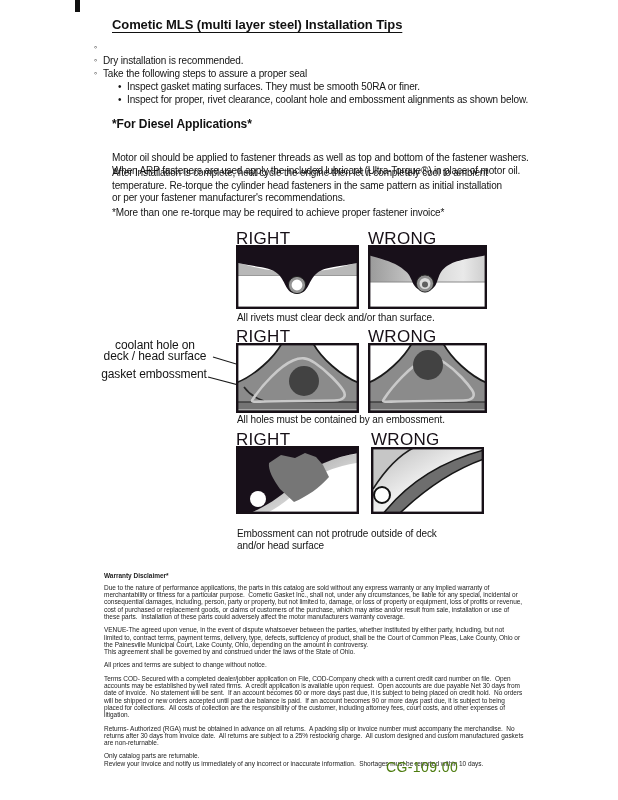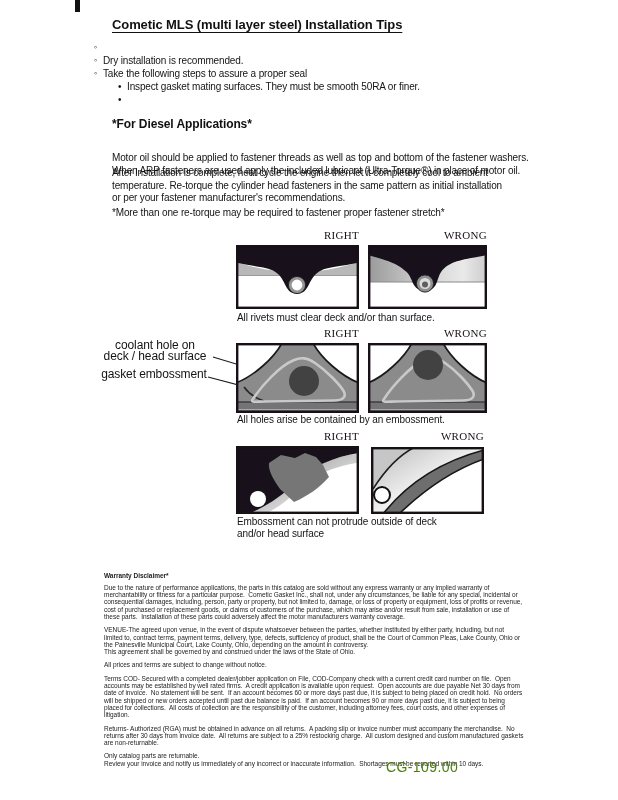--- a/index.html
+++ b/index.html
@@ -16,21 +16,21 @@
     text-decoration:underline;text-underline-offset:2.5px;color:#111;
   }
   .bullets{left:94px;top:41px;width:470px;font-size:10px;letter-spacing:-0.15px;color:#141414;}
   .b-row{display:flex;line-height:13px;}
   .b-row.sub{padding-left:24px;}
   .b-marker{width:9px;flex:none;font-size:9px;line-height:13px;}
   .b-row.sub .b-marker{font-size:10px;}
   .diesel-h{left:112px;top:117px;font-size:12px;font-weight:bold;letter-spacing:-0.1px;color:#111;}
   .para{left:112px;top:0;width:440px;font-size:10px;line-height:12.6px;letter-spacing:-0.15px;color:#141414;}
   .p1{top:133px;margin-top:19px;} .p2{top:167px;} .p3{top:207px;}
-  .diag-label{top:0;height:14px;font-size:11px;letter-spacing:0.3px;text-align:right;color:#171017;font-family:Liberation Serif, serif;}
+  .diag-label{top:0;height:14px;font-size:17px;letter-spacing:0.3px;text-align:left;color:#171017;}
   .caption{font-size:10px;letter-spacing:-0.1px;color:#141414;line-height:11.5px;}
   .ann{font-size:12px;line-height:10.6px;text-align:center;letter-spacing:-0.1px;color:#141414;}
   .legal{left:104px;top:572px;width:420px;font-size:6.5px;line-height:7.3px;letter-spacing:-0.03px;color:#232323;}
   .legal p{margin:0 0 6px 0;}
   .legal .lh{font-weight:bold;margin:0 0 4.5px 0;}
   .pagecode{left:386px;top:759px;font-size:14px;letter-spacing:0.4px;color:#4d7c0f;}
   svg{display:block;}
 </style>
 </head>
 <body>
@@ -52,30 +52,31 @@
     <div class="b-row">
       <span class="b-marker">◦</span>
       <span>Take the following steps to assure a proper seal</span>
     </div>
     <div class="b-row sub">
       <span class="b-marker">•</span>
       <span>Inspect gasket mating surfaces.  They must be smooth 50RA or finer.</span>
     </div>
     <div class="b-row sub">
       <span class="b-marker">•</span>
+      <span>Inspect for proper, rivet clearance, coolant hole and embossment alignments as shown below.</span>
     </div>
   </div>
 
   <div class="abs diesel-h">*For Diesel Applications*</div>
   <div class="abs para p1 pre">Motor oil should be applied to fastener threads as well as top and bottom of the fastener washers.
 When ARP fasteners are used apply the included lubricant (Ultra-Torque®) in place of motor oil.</div>
   <div class="abs para p2 pre">After Installation is complete, heat cycle the engine then let it completely cool to ambient
 temperature. Re-torque the cylinder head fasteners in the same pattern as initial installation
 or per your fastener manufacturer's recommendations.</div>
-  <div class="abs para p3 pre">*More than one re-torque may be required to fastener proper fastener stretch*</div>
+  <div class="abs para p3 pre">*More than one re-torque may be required to achieve proper fastener invoice*</div>
 
   <div class="abs diag-label" style="left:236px;width:123px;top:229px;">RIGHT</div>
   <div class="abs diag-label" style="left:368px;width:119px;top:229px;">WRONG</div>
 
   <svg class="abs" style="left:236px;top:245px;" width="123" height="64" viewBox="0 0 123 64">
     <rect x="0" y="0" width="123" height="64" fill="#ffffff"></rect>
     <path d="M0,17 C22,24 40,27 61,27 C82,27 100,24 123,17 L123,30.5 L0,30.5 Z" fill="#b8b8b8"></path>
     <line x1="0" y1="30.5" x2="123" y2="30.5" stroke="#9a9a9a" stroke-width="1"></line>
     <path d="M0,0 H123 V17.5 C98,23 88,21.5 80,29 C71,37.5 73,48.5 61,48.5 C49,48.5 51,37.5 42,29 C34,21.5 24,23 0,17.5 Z" fill="#18101a"></path>
     <circle cx="61" cy="40" r="7" fill="#ffffff" stroke="#949494" stroke-width="3.2"></circle>
@@ -138,21 +139,21 @@
     <path d="M119,0 H75 C83,15 102,33 119,40 Z" fill="#ffffff"></path>
     <path d="M75,0 C83,15 102,33 119,40" stroke="#1a1a1a" stroke-width="1.7" fill="none"></path>
     <rect x="0" y="59" width="119" height="11" fill="#747474"></rect>
     <line x1="0" y1="59" x2="119" y2="59" stroke="#3e3e3e" stroke-width="1.4"></line>
     <line x1="0" y1="66.5" x2="119" y2="66.5" stroke="#a8a8a8" stroke-width="1"></line>
     <path d="M16,56 C25,42 43,23 55,17.5 C63,14 69,14.5 77,20 C89,28 100,41 104,47 C108,53 105,57.5 95,57.5 L30,58.5 C19,58.5 12.5,60 16,56 Z" stroke="#c9c9c9" stroke-width="2.6" fill="none"></path>
     <circle cx="60" cy="22" r="15" fill="#424242"></circle>
     <rect x="1.2" y="1.2" width="116.6" height="67.6" fill="none" stroke="#171017" stroke-width="2.4"></rect>
   </svg>
 
-  <div class="abs caption" style="left:237px;top:414px;width:260px;">All holes arise be contained by an embossment.</div>
+  <div class="abs caption" style="left:237px;top:414px;width:260px;">All holes must be contained by an embossment.</div>
 
   <div class="abs diag-label" style="left:236px;width:123px;top:430px;">RIGHT</div>
   <div class="abs diag-label" style="left:371px;width:113px;top:430px;">WRONG</div>
 
   <svg class="abs" style="left:236px;top:446px;" width="123" height="68" viewBox="0 0 123 68">
     <defs>
       <linearGradient id="gR3" x1="0" y1="0" x2="1" y2="1">
         <stop offset="0" stop-color="#8f8f8f"></stop>
           <stop offset="0.6" stop-color="#d8d8d8"></stop>
         <stop offset="1" stop-color="#f2f2f2"></stop>
@@ -176,21 +177,21 @@
     </defs>
     <rect x="0" y="0" width="113" height="67" fill="#ffffff"></rect>
     <path d="M0,0 H113 V3 C72,14 38,34 12,67 L0,67 Z" fill="url(#gW3)"></path>
     <path d="M0,0 H44 C30,7 16,20 2,42 L0,46 Z" fill="#c6c6c6"></path>
     <path d="M2,42 C16,20 30,7 44,0" stroke="#1c1c1c" stroke-width="1.6" fill="none"></path>
     <path d="M12,67 C38,34 72,14 113,3 L113,12 C82,23 54,42 28,67 Z" fill="#6e6e6e" stroke="#161616" stroke-width="1.6"></path>
     <circle cx="11" cy="48" r="8" fill="#ffffff" stroke="#111111" stroke-width="2"></circle>
     <rect x="1.2" y="1.2" width="110.6" height="64.6" fill="none" stroke="#171017" stroke-width="2.4"></rect>
   </svg>
 
-  <div class="abs caption pre" style="left:237px;top:516px;width:260px;">Embossment can not protrude outside of deck
+  <div class="abs caption pre" style="left:237px;top:528px;width:260px;">Embossment can not protrude outside of deck
 and/or head surface</div>
 
   <div class="abs legal">
     <p class="lh">Warranty Disclaimer*</p>
     <p class="pre">Due to the nature of performance applications, the parts in this catalog are sold without any express warranty or any implied warranty of merchantability or fitness for a particular purpose.  Cometic Gasket Inc., shall not, under any circumstances, be liable for any special, incidental or consequential damages, including, person, party or property, but not limited to, damage, or loss of property or equipment, loss of profits or revenue, cost of purchased or replacement goods, or claims of customers of the purchase, which may arise and/or result from sale, installation or use of these parts.  Installation of these parts could adversely affect the motor manufacturers warranty coverage.</p>
     <p class="pre">VENUE-The agreed upon venue, in the event of dispute whatsoever between the parties, whether instituted by either party, including, but not limited to, contract terms, payment terms, delivery, type, defects, sufficiency of product, shall be the Court of Common Pleas, Lake County, Ohio or the Painesville Municipal Court, Lake County, Ohio, depending on the amount in controversy.
 This agreement shall be governed by and construed under the laws of the State of Ohio.</p>
     <p class="pre">All prices and terms are subject to change without notice.</p>
     <p class="pre">Terms COD- Secured with a completed dealer/jobber application on File, COD-Company check with a current credit card number on file.  Open accounts may be established by well rated firms.  A credit application is available upon request.  Open accounts are due payable Net 30 days from date of invoice.  No statement will be sent.  If an account becomes 60 or more days past due, it is subject to being placed on credit hold.  No orders will be shipped or new orders accepted until past due balance is paid.  If an account becomes 90 or more days past due, it is subject to being placed for collections.  All costs of collection are the responsibility of the customer, including attorney fees, court costs, and other expenses of litigation.</p>
     <p class="pre">Returns- Authorized (RGA) must be obtained in advance on all returns.  A packing slip or invoice number must accompany the merchandise.  No returns after 30 days from invoice date.  All returns are subject to a 25% restocking charge.  All custom designed and custom manufactured gaskets are non-returnable.</p>

